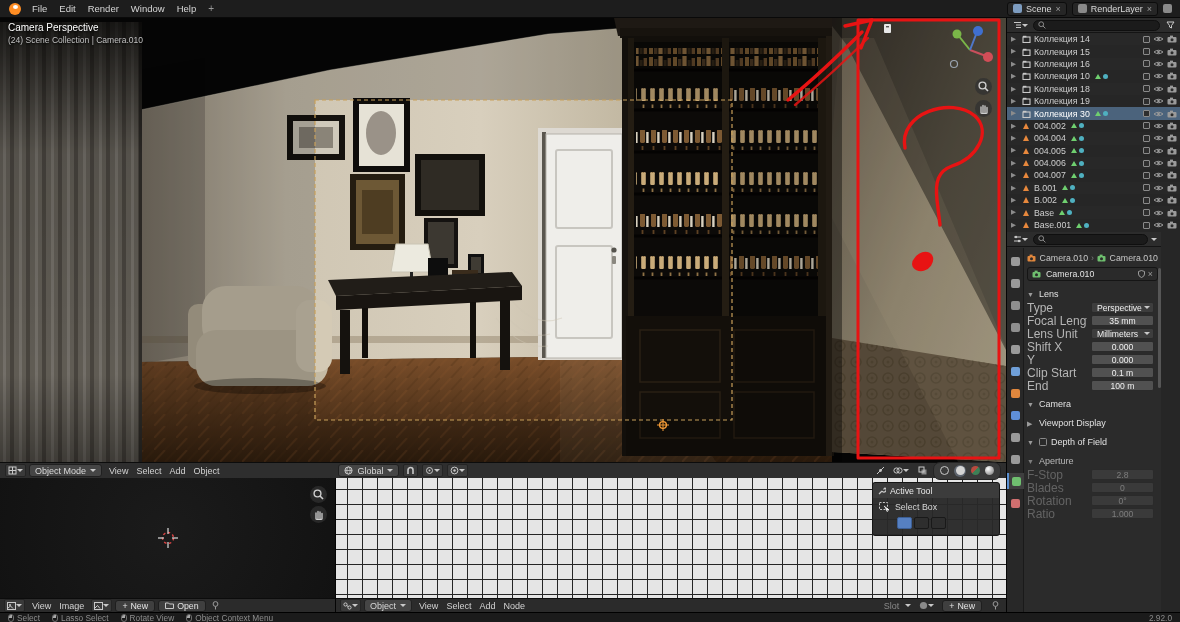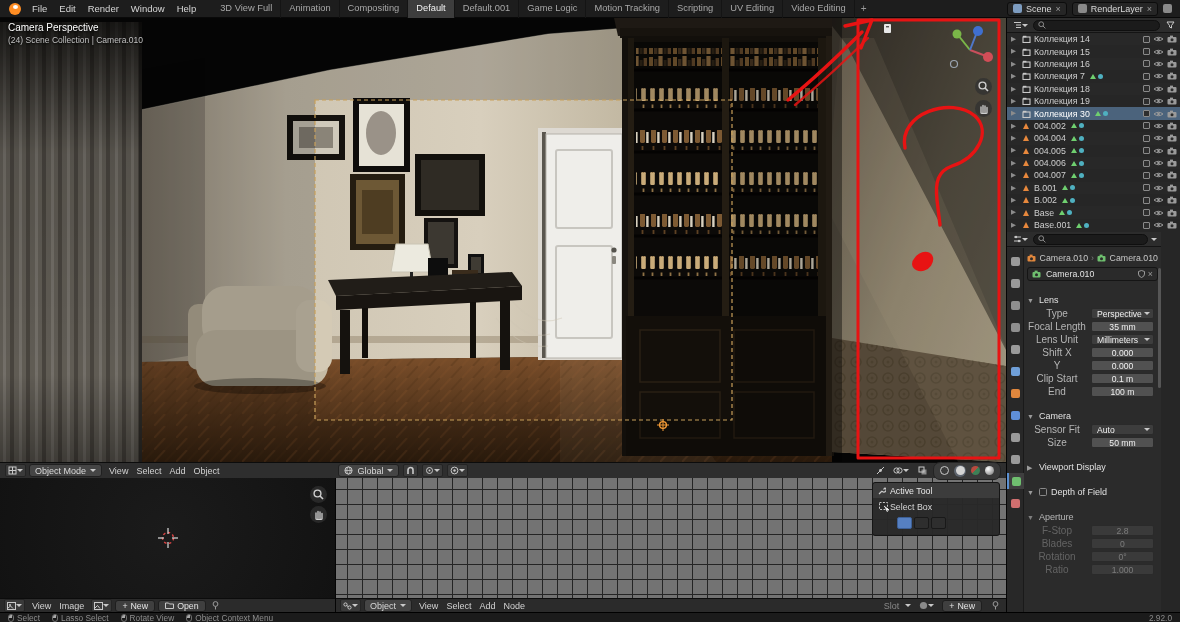--- a/index.html
+++ b/index.html
@@ -41,31 +41,31 @@
   .sph.wire{border:1.2px solid #c9c9c9;background:transparent}
   .sph.solid{background:#d4d4d4}
   .sph.mat{background:linear-gradient(135deg,#b84a3e 0 50%,#3e7f56 50%)}
   .sph.rend{background:radial-gradient(circle at 35% 32%,#ffffff,#6f6f6f)}
   .sph-wrap{display:flex;align-items:center;gap:5px;background:#3a3a3a;border:1px solid #232323;border-radius:7px;padding:2px 6px}
   .sph-wrap .active-slot{background:#5d646e;border-radius:50%;padding:1.5px;display:flex}
 
   
   #imged{position:absolute;left:0;top:478px;width:336px;height:134px;background:#161616;border-right:1px solid #050505}
   #imged .content{position:absolute;inset:0 0 14px 0;background:radial-gradient(circle at 50% 45%,#1b1b1b,#121212)}
-  #nodeed{position:absolute;left:336px;top:478px;width:670px;height:134px;background:#737373}
+  #nodeed{position:absolute;left:336px;top:478px;width:670px;height:134px;background:#e5e5e5}
   #nodeed .content{position:absolute;inset:0 0 14px 0;background-image:linear-gradient(#242424 1px,transparent 1px),linear-gradient(90deg,#242424 1px,transparent 1px);background-size:15px 15px;background-position:-4px -4px}
   .ed-header{position:absolute;left:0;bottom:0;width:100%;height:14px;background:#2b2b2b;border-top:1px solid #0c0c0c;display:flex;align-items:center;gap:3px;padding:0 4px;font-size:9px;color:#d6d6d6}
   .btn{display:flex;align-items:center;gap:3px;background:#3f3f3f;border:1px solid #1e1e1e;border-radius:3px;height:12px;padding:0 6px;font-size:8.8px;color:#e3e3e3;white-space:nowrap}
   .dim{color:#8a8a8a}
   .cursor2d{position:absolute;left:156px;top:48px;z-index:3}
 
   
   .at-panel{position:absolute;left:536px;top:4px;width:128px;background:rgba(41,41,41,.96);border:1px solid #151515;border-radius:3px;z-index:4}
   .at-title{height:15px;background:#3c3c3c;display:flex;align-items:center;gap:4px;padding:0 5px;font-size:8.8px;color:#e8e8e8;border-radius:3px 3px 0 0}
-  .at-row{display:flex;align-items:center;padding:4px 6px 2px;font-size:8.8px;color:#d8d8d8}
+  .at-row{display:flex;align-items:center;gap:5px;padding:4px 6px 2px;font-size:8.8px;color:#d8d8d8}
   .at-tools{display:flex;gap:2px;padding:3px 6px 6px 24px}
   .at-tool-btn{width:15px;height:12px;background:#2e2e2e;border:1px solid #191919;border-radius:2px}
   .at-tool-btn.active{background:#5680c2;border-color:#3c5f96}
 
   
   #rightcol{position:absolute;left:1006px;top:18px;width:174px;height:594px;background:#262626;border-left:1px solid #050505}
   
   #outliner{position:absolute;left:0;top:0;width:174px;height:214px;background:#262626}
   .panel-header{height:15px;background:#2c2c2c;border-bottom:1px solid #141414;display:flex;align-items:center;gap:3px;padding:0 4px}
   .search-pill{flex:1;height:11px;background:#1b1b1b;border:1px solid #0f0f0f;border-radius:6px;display:flex;align-items:center;padding:0 4px;gap:3px}
@@ -91,25 +91,25 @@
   .props-body{position:absolute;left:0;top:16px;right:0;bottom:0;display:flex}
   .ptab-strip{width:17px;background:#282828;border-right:1px solid #1a1a1a;display:flex;flex-direction:column;align-items:center;padding-top:5px;gap:6px}
   .ptab{width:17px;height:16px;display:flex;align-items:center;justify-content:center;flex:none}
   .ptab.active{background:#3f3f3f;border-left:2px solid #5a8fd0}
   .ptab .dot{width:9px;height:9px;border-radius:2px}
   .props-content{flex:1;padding:2px 3px 0 3px;overflow:hidden;position:relative}
   .crumb{display:flex;align-items:center;gap:3px;height:15px;font-size:8.8px;color:#c8c8c8}
   .crumb-sep{color:#7a7a7a}
   .datablock-row{display:flex;align-items:center;gap:3px;height:17px}
   .datablock{display:flex;align-items:center;gap:3px;background:#2a2a2a;border:1px solid #151515;border-radius:3px;height:14px;padding:0 4px;flex:1;font-size:8.8px;color:#e2e2e2}
-  .panel-hdr{display:flex;align-items:center;gap:4px;height:14px;font-size:9px;color:#e0e0e0;margin-top:11px}
+  .panel-hdr{display:flex;align-items:center;gap:4px;height:14px;font-size:9px;color:#e0e0e0;margin-top:5px}
   .disc{color:#9b9b9b;font-size:7px;width:8px;flex:none;line-height:1}
   .cbx{width:8px;height:8px;border:1px solid #8a8a8a;border-radius:1.5px;background:#2a2a2a;flex:none}
   .prop-row{display:flex;align-items:center;height:13px;gap:4px;padding:0 4px 0 0}
-  .prop-label{width:60px;text-align:center;color:#b5b5b5;font-size:10px;flex:none;white-space:nowrap;overflow:hidden}
+  .prop-label{width:60px;text-align:left;color:#b5b5b5;font-size:12px;flex:none;white-space:nowrap;overflow:hidden}
   .prop-value{flex:1;height:11px;background:#515151;border-radius:2px;border:1px solid #2a2a2a;display:flex;align-items:center;justify-content:center;font-size:8.6px;color:#f0f0f0;position:relative}
   .prop-value.dd{justify-content:flex-start;padding:0 5px;background:#3d3d3d}
   .prop-value.field{background:#2e2e2e}
   .prop-value .chev{display:none}
   .prop-value.dd .chev{display:inline-block;position:absolute;right:3px}
   .prop-row.disabled{opacity:.4}
   .vscroll{position:absolute;right:0;top:20px;width:3px;height:120px;background:#565656;border-radius:2px}
 
   
   #statusbar{position:absolute;left:0;top:612px;width:1180px;height:10px;background:#1b1b1b;border-top:1px solid #000;display:flex;align-items:center;padding:0 8px;gap:12px;font-size:8.3px;color:#8e8e8e}
@@ -126,33 +126,20 @@
 
 <div id="topbar">
   <div class="logo"></div>
   <div style="display:flex">
 
   <span class="menu-item">File</span>
       <span class="menu-item">Edit</span>
       <span class="menu-item">Render</span>
       <span class="menu-item">Window</span>
       <span class="menu-item">Help</span>
-    </div>
-  <div class="tabs">
-
-  <div class="tab">3D View Full</div>
-      <div class="tab">Animation</div>
-      <div class="tab">Compositing</div>
-      <div class="tab active">Default</div>
-      <div class="tab">Default.001</div>
-      <div class="tab">Game Logic</div>
-      <div class="tab">Motion Tracking</div>
-      <div class="tab">Scripting</div>
-      <div class="tab">UV Editing</div>
-      <div class="tab">Video Editing</div>
     </div>
   <div class="tab-plus">+</div>
   <div class="top-right">
     <div class="selector">
       <span class="mini-ic photo"></span>
       <span>Scene</span>
       <span class="clear-x">×</span>
     </div>
     <div class="selector">
       <span class="mini-ic"></span>
@@ -727,21 +714,21 @@
 
         <div class="ol-row extras">
           <span class="ol-disc">▶</span>
           <span class="ol-icon col-icon">
             <svg width="9" height="8">
               <rect x="1" y="2" width="7" height="5.5" fill="none" stroke="#c9c9c9" stroke-width="1.1"></rect>
               <rect x="1" y="0.8" width="3.4" height="1.6" fill="#c9c9c9"></rect>
             </svg>
           </span>
 
-          <span class="ol-label">Коллекция 7</span>
+          <span class="ol-label">Коллекция 10</span>
           <span class="ol-extras">
             <span class="x-tri"></span>
             <span class="x-dot"></span>
           </span>
           <span class="ol-right">
             <span class="cb"></span>
             <span>
               <svg width="11" height="8">
                 <path d="M1,4 Q5.5,0.5 10,4 Q5.5,7.5 1,4 Z" fill="none" stroke="#9a9a9a"></path>
                 <circle cx="5.5" cy="4" r="1.3" fill="#9a9a9a"></circle>
@@ -1268,37 +1255,20 @@
               <span class="prop-value">
                 <span>100 m</span>
               </span>
             </div>
           </div>
 
         <div class="panel-hdr">
           <span class="disc">▼</span>
             <span>Camera</span>
         </div>
-        <div>
-
-            <div class="prop-row">
-              <span class="prop-label">Sensor Fit</span>
-              <span class="prop-value dd">
-                <span>Auto</span>
-                <span class="chev"></span>
-              </span>
-            </div>
-
-            <div class="prop-row">
-              <span class="prop-label">Size</span>
-              <span class="prop-value">
-                <span>50 mm</span>
-              </span>
-            </div>
-          </div>
 
         <div class="panel-hdr">
           <span class="disc">▶</span>
             <span>Viewport Display</span>
         </div>
 
         <div class="panel-hdr">
           <span class="disc">▼</span>
             <span class="cbx"></span>
           <span>Depth of Field</span>

